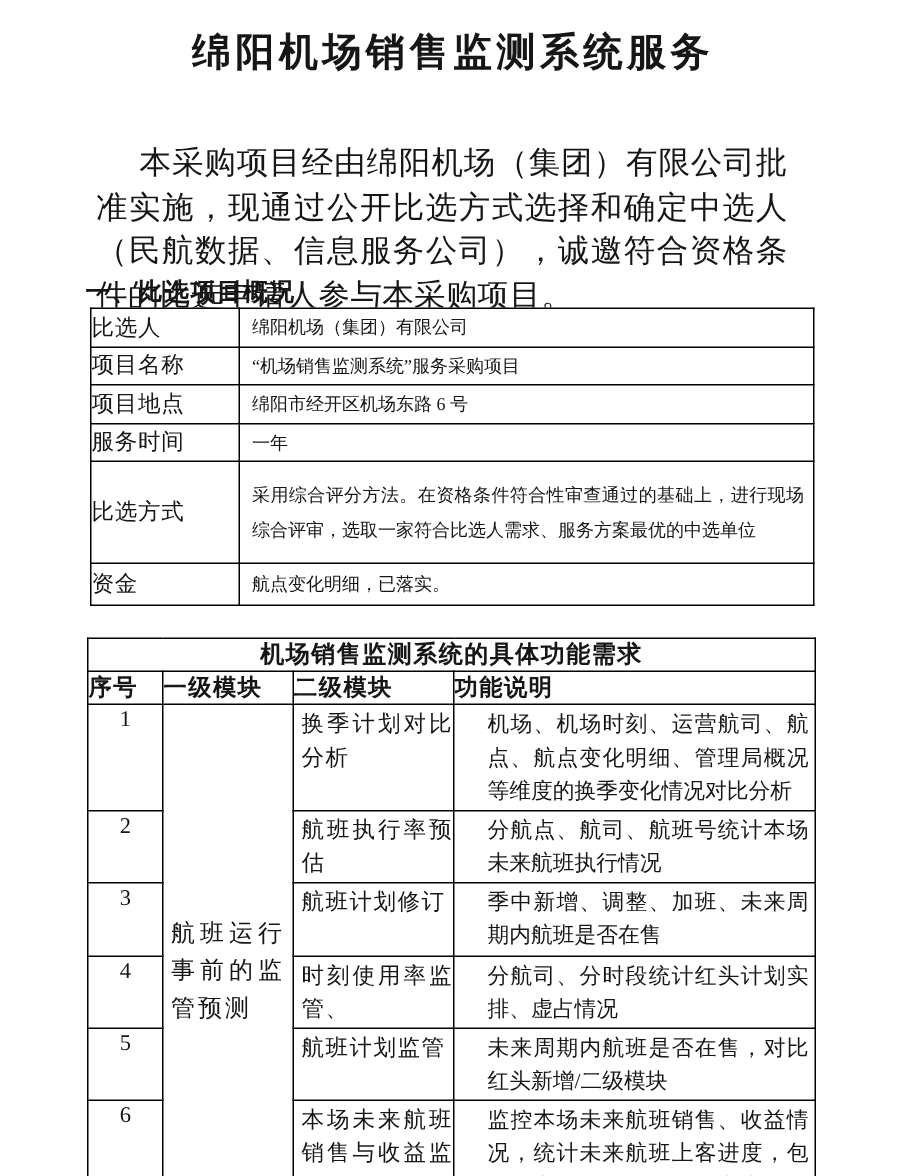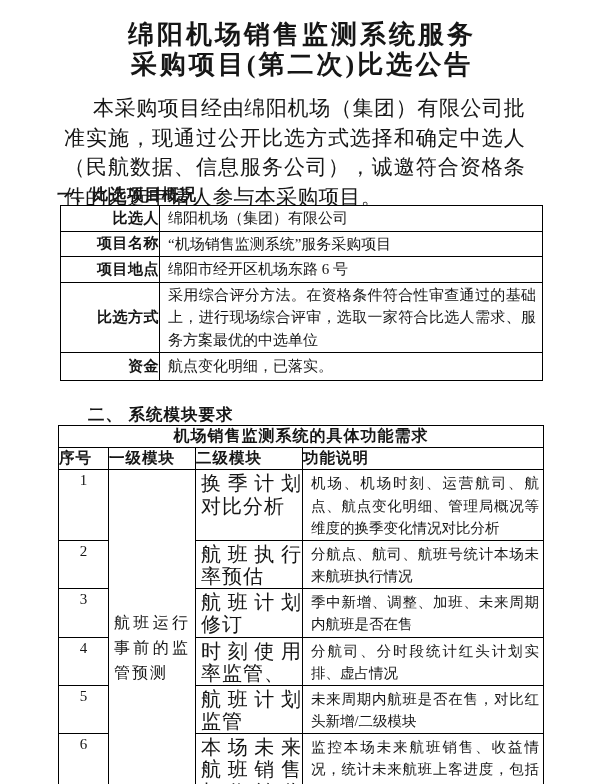--- a/index.html
+++ b/index.html
@@ -33,27 +33,27 @@
   }
   .h1 { top:184px; left:57px; }
   .h2 { top:404px; left:88px; }
 
   table { border-collapse:collapse; table-layout:fixed; position:absolute; background:#fff; }
   td { border:1px solid #000; overflow:hidden; }
 
   
   .t1 { top:205px; left:60px; width:483px; border:1.5px solid #000; }
   .t1 .lbl {
-    width:99px; text-align:right; vertical-align:middle;
+    width:99px; text-align:left; vertical-align:middle;
     font-family:"Liberation Sans","DejaVu Sans",sans-serif;
-    font-weight:bold; font-size:15px; letter-spacing:0.5px;
+    font-weight:normal; font-size:15px; letter-spacing:0.5px;
   }
   .t1 .val {
     vertical-align:middle; text-align:justify;
-    font-size:15px; line-height:22.5px; padding:1px 6px 1px 8px;
+    font-size:12px; line-height:22.5px; padding:1px 6px 1px 8px;
   }
   .t1 .tr-a { height:23px; }
   .t1 .tr-b { height:24px; }
   .t1 .tr-c { height:23px; }
   .t1 .tr-d { height:20px; }
   .t1 .tr-e { height:68px; }
   .t1 .tr-f { height:28px; }
 
   
   .t2 { top:425px; left:58px; width:485px; border:1.5px solid #000; border-bottom:2.5px solid #000; }
@@ -67,74 +67,76 @@
     font-family:"Liberation Sans","DejaVu Sans",sans-serif;
     font-weight:bold; font-size:15.5px; letter-spacing:1px;
   }
   .t2 .no   { text-align:center; vertical-align:top; font-size:15px; padding-top:2px; }
   .t2 .merged {
     vertical-align:middle; text-align:justify;
     font-size:16px; letter-spacing:2px; line-height:25px; padding:0 5px;
   }
   .t2 .sub {
     vertical-align:top; text-align:justify;
-    font-size:20px; letter-spacing:1px; line-height:22.5px;
+    font-size:15px; letter-spacing:1px; line-height:22.5px;
     padding:2px 0 0 5px;
   }
   .t2 .desc {
     vertical-align:top; text-align:justify;
-    font-size:14.5px; line-height:22.5px; padding:2px 4px 0 8px;
+    font-size:14.5px; line-height:22.5px; padding:2px 4px 0 22px;
   }
   .t2 .r1 { height:67px; }
   .t2 .r2 { height:42px; }
   .t2 .r3 { height:49px; }
   .t2 .r4 { height:44px; }
   .t2 .r5 { height:43px; }
   .t2 .r6 { height:69px; }
 </style>
 </head>
 <body>
 
 <div class="page">
 
   <div class="doc-title">
     <div>绵阳机场销售监测系统服务</div>
-    <div>采购项目(第二次)比选公告</div>
   </div>
 
   <p class="intro">本采购项目经由绵阳机场（集团）有限公司批准实施，现通过公开比选方式选择和确定中选人（民航数据、信息服务公司），诚邀符合资格条件的比选申请人参与本采购项目。</p>
 
   <div class="sec-heading h1">一、比选项目概况</div>
 
   <table class="t1">
     <tbody>
       <tr class="tr-a">
         <td class="lbl">比选人</td>
         <td class="val">绵阳机场（集团）有限公司</td>
       </tr>
       <tr class="tr-b">
         <td class="lbl">项目名称</td>
         <td class="val">“机场销售监测系统”服务采购项目</td>
       </tr>
       <tr class="tr-c">
         <td class="lbl">项目地点</td>
         <td class="val">绵阳市经开区机场东路 6 号</td>
       </tr>
+      <tr class="tr-d">
+        <td class="lbl">服务时间</td>
+        <td class="val">一年</td>
+      </tr>
       <tr class="tr-e">
         <td class="lbl">比选方式</td>
         <td class="val">采用综合评分方法。在资格条件符合性审查通过的基础上，进行现场综合评审，选取一家符合比选人需求、服务方案最优的中选单位</td>
       </tr>
       <tr class="tr-f">
         <td class="lbl">资金</td>
         <td class="val">航点变化明细，已落实。</td>
       </tr>
     </tbody>
   </table>
 
-  <div class="sec-heading h2">二、 系统模块要求</div>
 
   <table class="t2">
     <colgroup>
       <col style="width:50px">
         <col style="width:87px">
         <col style="width:107px">
         <col style="width:241px">
     </colgroup>
     <tbody>
       <tr class="title-row">

